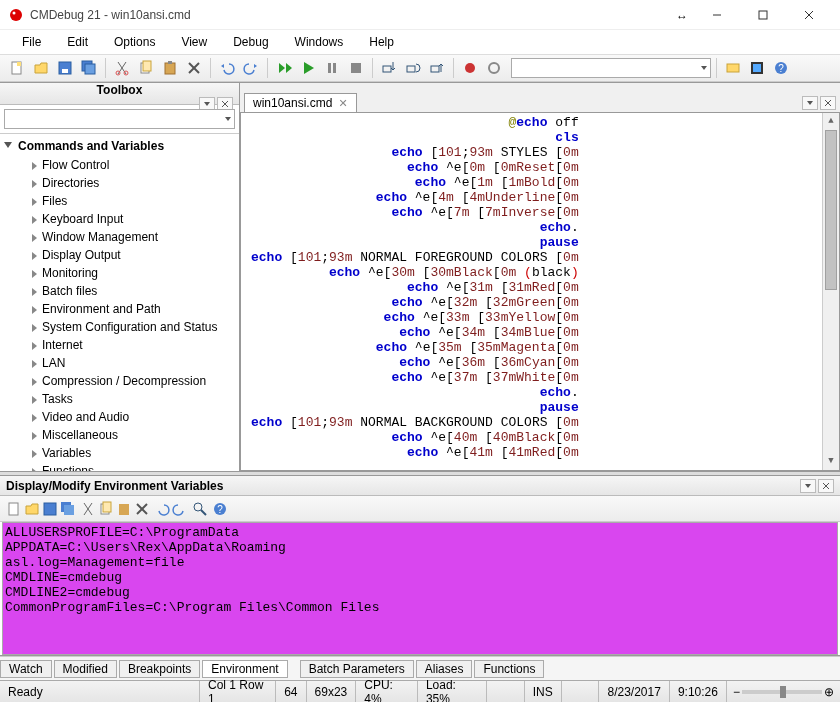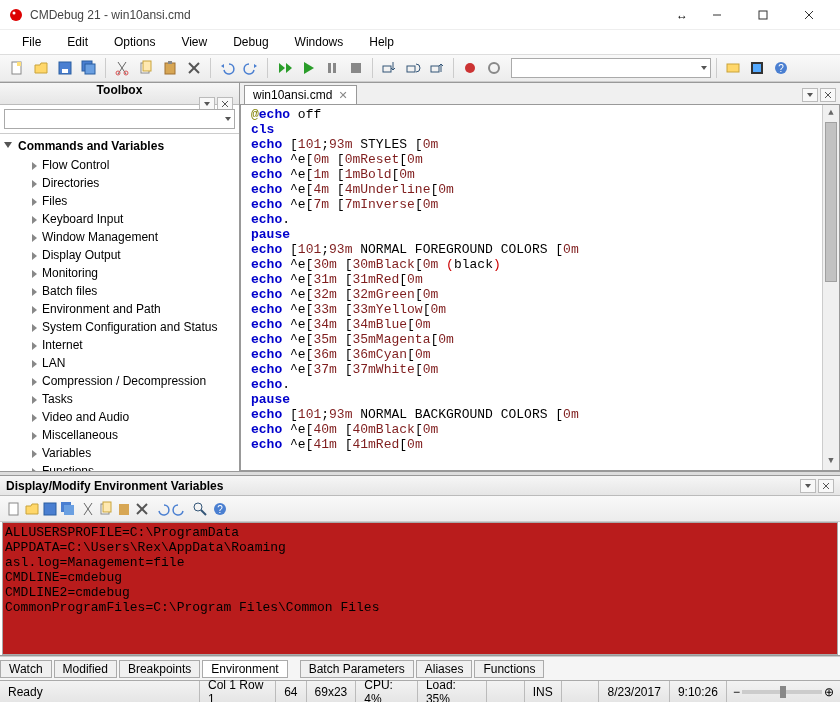--- a/index.html
+++ b/index.html
@@ -21,38 +21,38 @@
 .panel-header { height: 22px; background: linear-gradient(#f6f6f6,#e6e6e6); border-bottom: 1px solid #bbb; display: flex; align-items: center; padding: 0 6px; font-weight: bold; flex-direction: column; }
 .panel-header .pin { margin-left: auto; display:flex; gap:2px; }
 .toolbox-search { padding: 4px; border-bottom: 1px solid #ccc; }
 .toolbox-search .combo2 { border: 1px solid #aaa; height: 20px; background: #fff; width: 100%; display:flex; align-items:center; justify-content:flex-end; padding:0 2px;}
 .tree { flex: 1; overflow: auto; padding: 2px 0; }
 .tree-header { font-weight: bold; padding: 3px 6px 3px 18px; position: relative; }
 .tree-header::before { content: ""; position: absolute; left: 4px; top: 6px; width: 0; height: 0; border-left: 4px solid transparent; border-right: 4px solid transparent; border-top: 6px solid #555; }
 .tree-item { padding: 2px 6px 2px 42px; position: relative; cursor: default; }
 .tree-item::before { content: ""; position: absolute; left: 32px; top: 6px; width: 0; height: 0; border-top: 4px solid transparent; border-bottom: 4px solid transparent; border-left: 5px solid #888; }
 .editor-panel { flex: 1; display: flex; flex-direction: column; min-width: 0; }
-.editor-tabs { height: 22px; display: flex; align-items: flex-end; padding: 0 4px; border-bottom: 1px solid #999; background: #f0f0f0; }
+.editor-tabs { height: 30px; display: flex; align-items: flex-end; padding: 0 4px; border-bottom: 1px solid #999; background: #f0f0f0; }
 .editor-tab { border: 1px solid #999; border-bottom: none; padding: 2px 8px; background: #fff; font-size: 12px; display: flex; align-items: center; gap: 6px; }
 .editor-tab .close { color: #888; font-size: 11px; }
 .editor-tabs .pin2 { margin-left: auto; display:flex; gap:2px; padding-bottom:2px;}
 .code-area { flex: 1; overflow: auto; border: 1px solid #999; border-top: none; background: #fff; position: relative; font-family: "Courier New", monospace; font-size: 13px; line-height: 15px; }
-.code-inner { position: absolute; left: 2px; top: 2px; }
+.code-inner { position: absolute; left: 2px; top: 2px; text-align: right; }
 .code-line { white-space: pre; padding-left: 8px; }
 .kw { color: #0000cc; font-weight: bold; }
 .num { color: #7f1d1d; }
 .paren { color: #cc0000; }
 .txt { color: #000; }
 .amp { color: #808000; }
 .splitter-h { height: 5px; background: #ddd; border-top: 1px solid #999; border-bottom: 1px solid #999; cursor: row-resize; }
 .env-panel { height: 180px; display: flex; flex-direction: column; border-bottom: 1px solid #999; }
 .env-header { height: 20px; background: linear-gradient(#f6f6f6,#e6e6e6); border-bottom: 1px solid #bbb; display: flex; align-items: center; padding: 0 6px; font-weight: bold; font-size: 12px; }
 .env-header .pin { margin-left: auto; display:flex; gap:2px;}
 .env-toolbar { height: 26px; display: flex; align-items: center; padding: 2px 6px; gap: 2px; background: linear-gradient(#f9f9f9,#ececec); border-bottom: 1px solid #ccc; }
-.env-list { flex: 1; overflow: auto; font-family: "Courier New", monospace; font-size: 13px; line-height: 15px; padding: 2px; background: #b91c1c; border: 1px solid #aaa; margin: 0 2px; }
+.env-list { flex: 1; overflow: auto; font-family: "Courier New", monospace; font-size: 13px; line-height: 15px; padding: 2px; background: #d946ef; border: 1px solid #aaa; margin: 0 2px; }
 .bottom-tabs { height: 24px; display: flex; align-items: center; padding: 2px 0; gap: 2px; background: #f5f5f5; border-top: 1px solid #ccc; }
 .btab { border: 1px solid #aaa; padding: 1px 8px; background: #f0f0f0; font-size: 12px; cursor: default; }
 .btab.active { background: #fff; }
 .btab-group-sep { width: 8px; }
 .statusbar { height: 22px; display: flex; align-items: center; background: linear-gradient(#f3f3f3,#e5e5e5); border-top: 1px solid #aaa; font-size: 12px; }
 .statusbar .cell { border-right: 1px solid #bbb; padding: 0 8px; height: 100%; display: flex; align-items: center; }
 .statusbar .cell.first { flex: 0 0 200px; }
 .statusbar .spacer { flex: 1; }
 svg { display: block; }
 .ico16 { width:16px; height:16px; }

